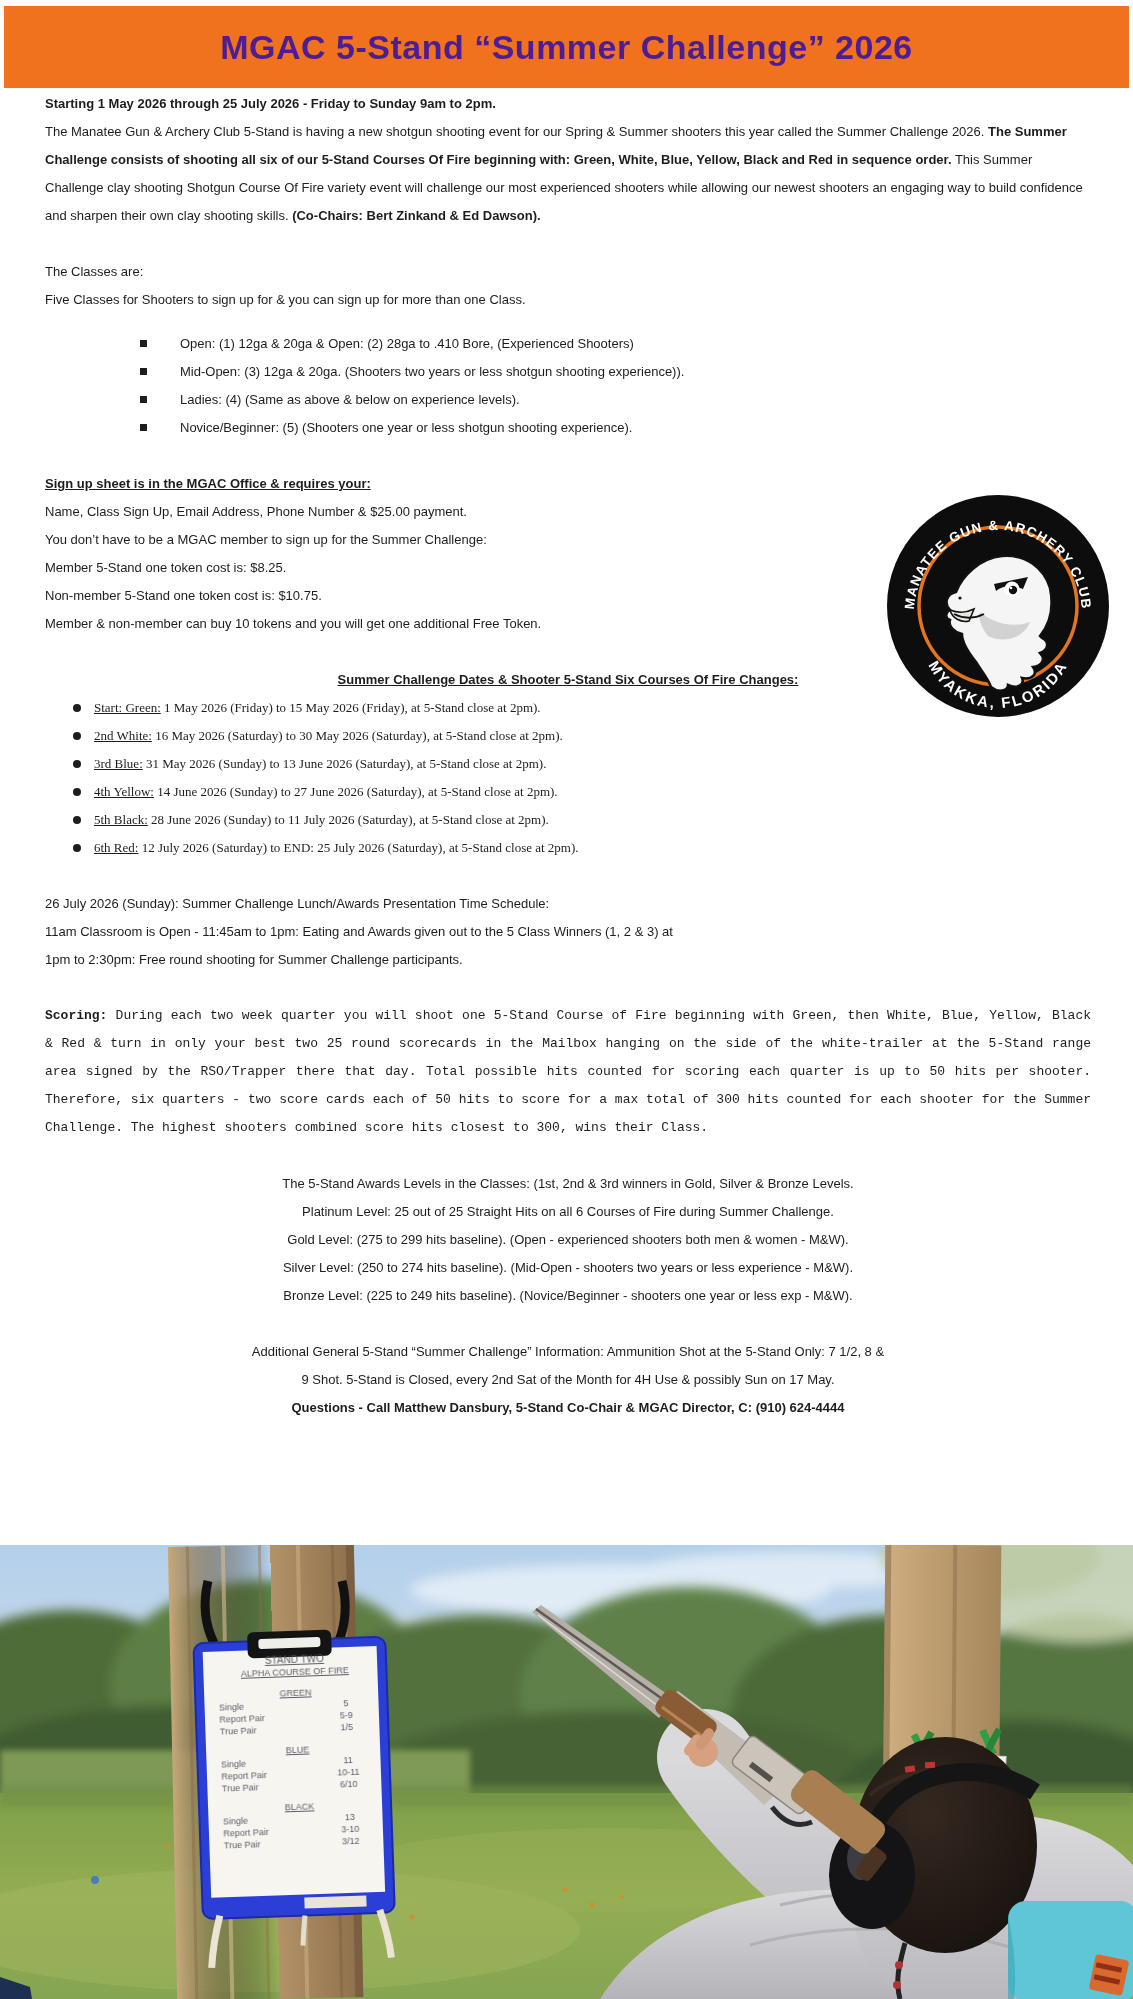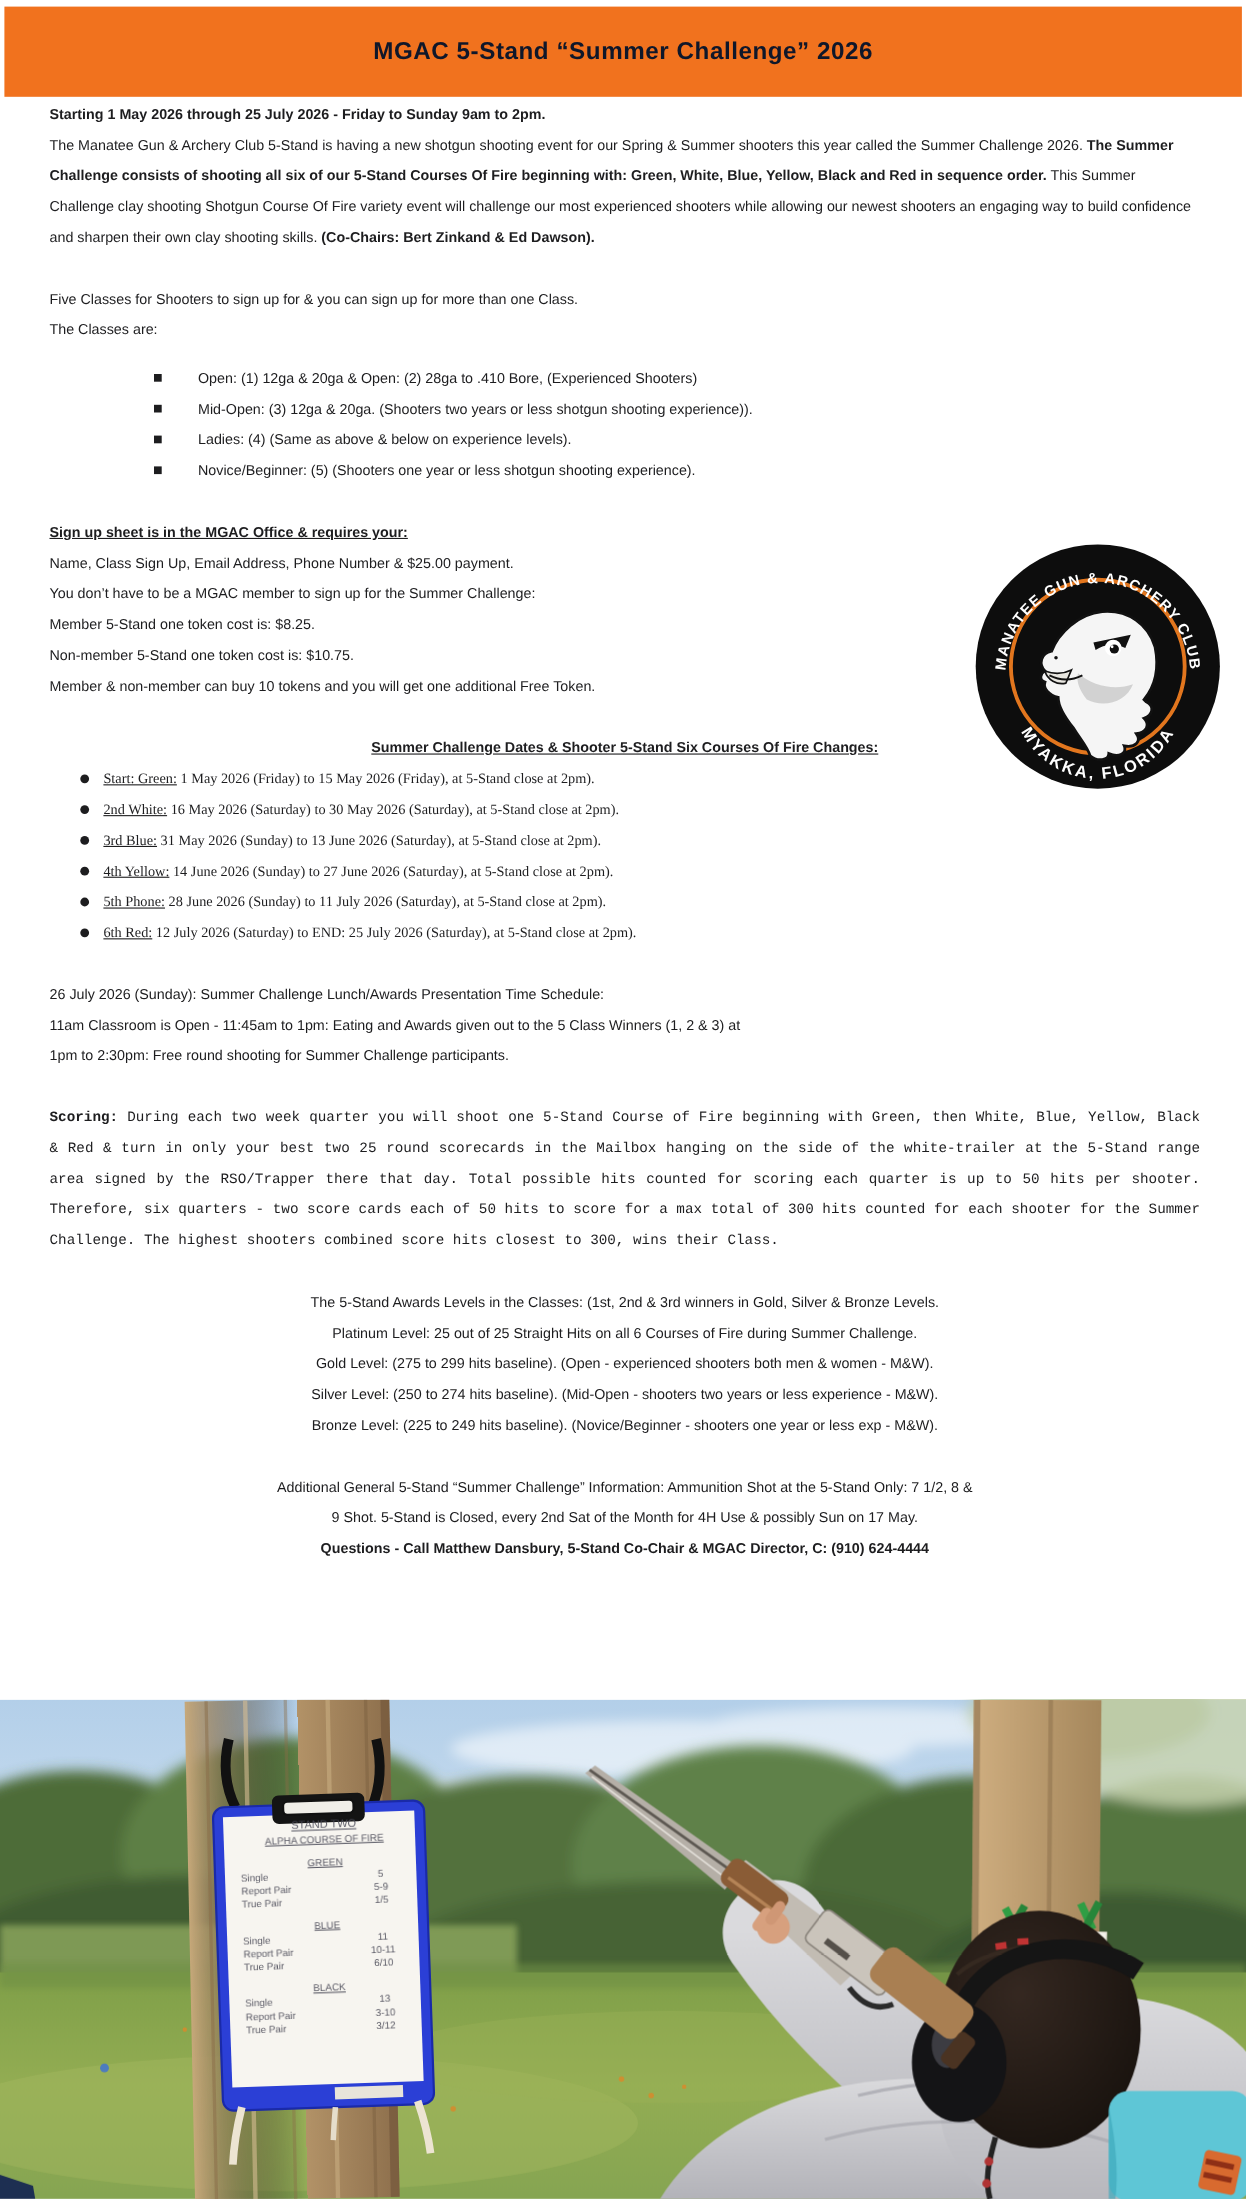--- a/index.html
+++ b/index.html
@@ -1,21 +1,21 @@
 <!DOCTYPE html>
 <html><head>
 <meta charset="utf-8">
 <style>
   html,body{margin:0;padding:0;background:#ffffff;}
   .page{position:relative;width:1133px;height:1999px;background:#ffffff;overflow:hidden;
         font-family:"Liberation Sans",sans-serif;color:#1d1d1f;}
   
   .banner{position:absolute;left:4px;top:6px;width:1125px;height:82px;background:#f1721e;
           display:flex;align-items:center;justify-content:center;}
-  .banner h1{margin:0;font-size:22px;font-weight:700;color:#0f172a;letter-spacing:.5px;}
+  .banner h1{margin:0;font-size:34px;font-weight:700;color:#4c1d95;letter-spacing:.5px;}
   
   .content{position:absolute;left:45px;top:90px;width:1046px;font-size:13px;line-height:28px;}
   .content p{margin:0;}
   .gap{height:28px;}
   .b{font-weight:700;}
   .u{text-decoration:underline;}
   .center{text-align:center;}
   .just{text-align:justify;font-family:Liberation Mono, monospace;}
   ul.classes{margin:16px 0 0 95px;padding:0;list-style:none;}
   ul.classes li{position:relative;padding-left:40px;}
@@ -46,22 +46,22 @@
     <h1>MGAC 5-Stand “Summer Challenge” 2026</h1>
   </div>
 
   <div class="content">
 
     <p class="b">Starting 1 May 2026 through 25 July 2026 - Friday to Sunday 9am to 2pm.</p>
     <p><span>The Manatee Gun &amp; Archery Club 5-Stand is having a new shotgun shooting event for our Spring &amp; Summer shooters this year called the Summer Challenge 2026.  </span><span class="b">The Summer Challenge consists of shooting all six of our 5-Stand Courses Of Fire beginning with: Green, White, Blue, Yellow, Black and Red in sequence order.</span><span> This Summer Challenge clay shooting Shotgun Course Of Fire variety event will challenge our most experienced shooters while allowing our newest shooters an engaging way to build confidence and sharpen their own clay shooting skills.  </span><span class="b">(Co-Chairs: Bert Zinkand &amp; Ed Dawson).</span></p>
 
     <div class="gap"></div>
 
+    <p>The Classes are:</p>
     <p>Five Classes for Shooters to sign up for &amp; you can sign up for more than one Class.</p>
-    <p>The Classes are:</p>
     <ul class="classes">
       <li>Open: (1) 12ga &amp; 20ga &amp; Open: (2) 28ga to .410 Bore, (Experienced Shooters)</li>
       <li>Mid-Open: (3) 12ga &amp; 20ga.  (Shooters two years or less shotgun shooting experience)).</li>
       <li>Ladies: (4) (Same as above &amp; below on experience levels).</li>
       <li>Novice/Beginner: (5) (Shooters one year or less shotgun shooting experience).</li>
     </ul>
 
     <div class="gap"></div>
 
     <p class="b u">Sign up sheet is in the MGAC Office &amp; requires your:</p>
@@ -72,21 +72,21 @@
     <p>Member &amp; non-member can buy 10 tokens and you will get one additional Free Token.</p>
 
     <div class="gap"></div>
 
     <p class="b u center">Summer Challenge Dates &amp; Shooter 5-Stand Six Courses Of Fire Changes:</p>
     <ul class="dates">
       <li><span class="u">Start: Green:</span><span> 1 May 2026 (Friday) to 15 May 2026 (Friday), at 5-Stand close at 2pm).</span></li>
       <li><span class="u">2nd White:</span><span> 16 May 2026 (Saturday) to 30 May 2026 (Saturday), at 5-Stand close at 2pm).</span></li>
       <li><span class="u">3rd Blue:</span><span> 31 May 2026 (Sunday) to 13 June 2026 (Saturday), at 5-Stand close at 2pm).</span></li>
       <li><span class="u">4th Yellow:</span><span> 14 June 2026 (Sunday) to 27 June 2026 (Saturday), at 5-Stand close at 2pm).</span></li>
-      <li><span class="u">5th Phone:</span><span> 28 June 2026 (Sunday) to 11 July 2026 (Saturday), at 5-Stand close at 2pm).</span></li>
+      <li><span class="u">5th Black:</span><span> 28 June 2026 (Sunday) to 11 July 2026 (Saturday), at 5-Stand close at 2pm).</span></li>
       <li><span class="u">6th Red:</span><span> 12 July 2026 (Saturday) to END: 25 July 2026 (Saturday), at 5-Stand close at 2pm).</span></li>
     </ul>
 
     <div class="gap"></div>
 
     <p>26 July 2026 (Sunday):  Summer Challenge Lunch/Awards Presentation Time Schedule:</p>
     <p>11am Classroom is Open - 11:45am to 1pm: Eating and Awards given out to the 5 Class Winners (1, 2 &amp; 3) at</p>
     <p>1pm to 2:30pm: Free round shooting for Summer Challenge participants.</p>
 
     <div class="gap"></div>

